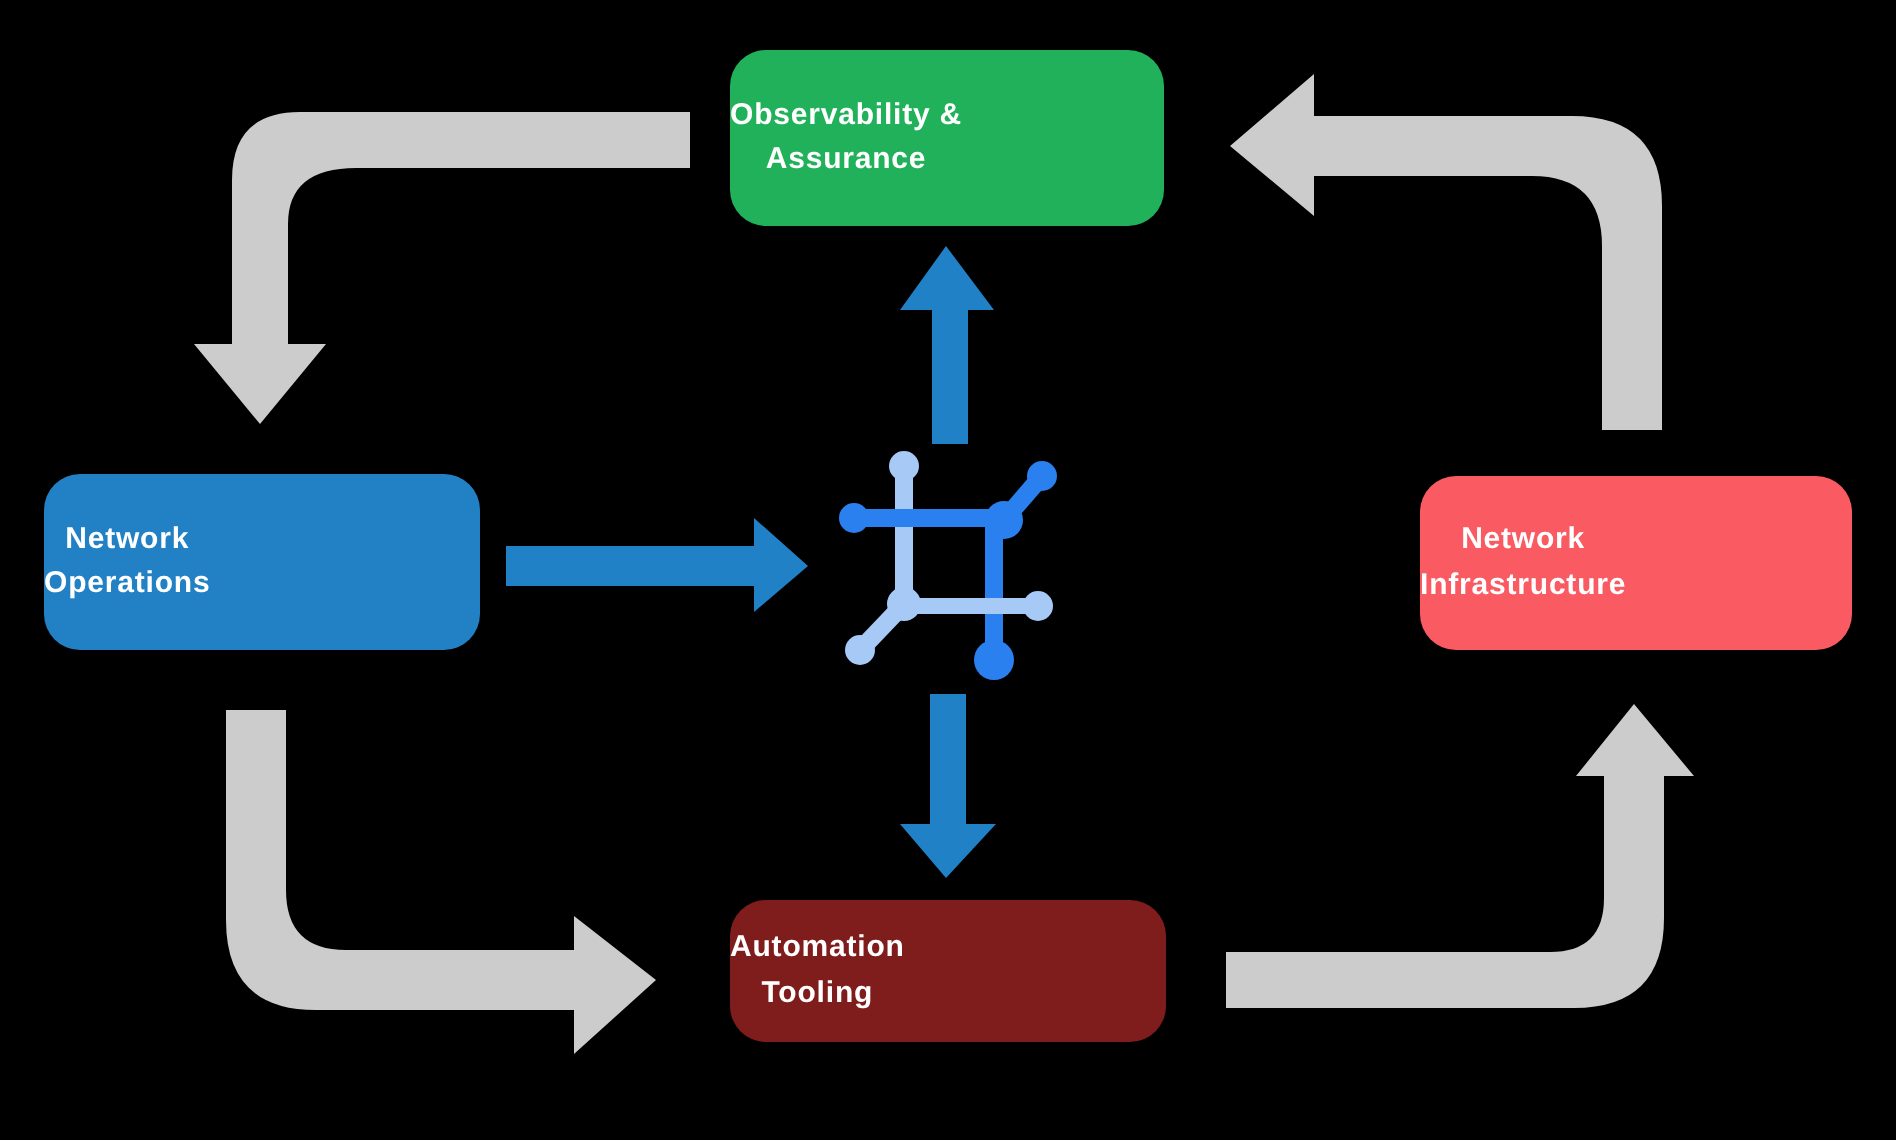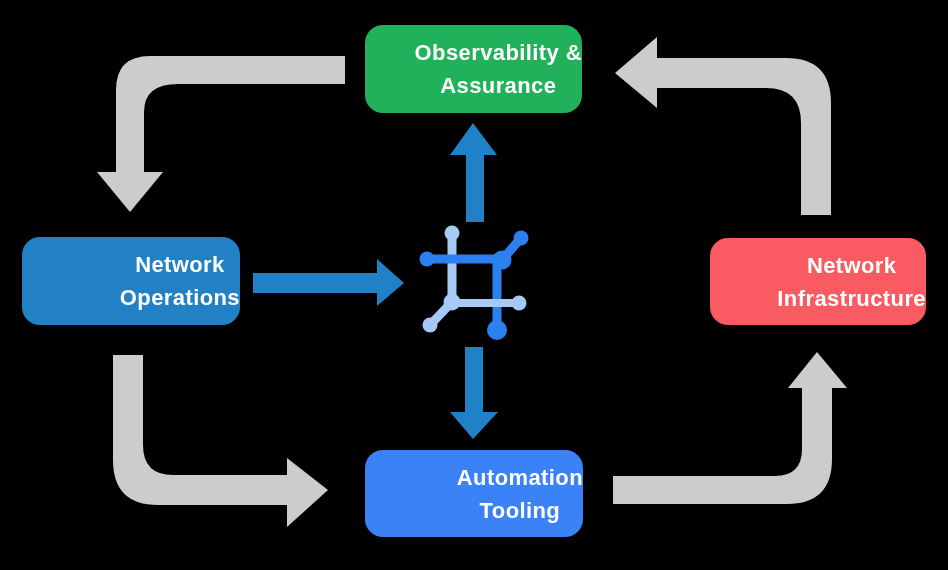--- a/index.html
+++ b/index.html
@@ -13,33 +13,33 @@
     height: 570px;
     background: #000000;
     overflow: hidden;
     font-family: "Liberation Sans", "DejaVu Sans", sans-serif;
   }
   .node {
     position: absolute;
     border-radius: 18px;
     display: flex;
     align-items: center;
-    justify-content: flex-end;
+    justify-content: flex-start;
     text-align: center;
     color: #ffffff;
-    font-size: 22px;
+    font-size: 15px;
     font-weight: bold;
     letter-spacing: 0.4px;
     line-height: 1.5;
     white-space: pre-line;
   }
   #node-observability { left: 365px; top: 25px;  width: 217px; height: 88px; background: #21b15a; }
   #node-operations    { left: 22px;  top: 237px; width: 218px; height: 88px; background: #2181c4; }
   #node-infrastructure{ left: 710px; top: 238px; width: 216px; height: 87px; background: #fa5a61; }
-  #node-tooling       { left: 365px; top: 450px; width: 218px; height: 87px; background: #3b82f6; }
+  #node-tooling       { left: 365px; top: 450px; width: 218px; height: 71px; background: #7f1d1d; }
   #arrow-layer {
     position: absolute;
     left: 0; top: 0;
     width: 948px; height: 570px;
   }
   #center-icon {
     position: absolute;
     left: 415px; top: 225px;
     width: 120px; height: 120px;
   }

